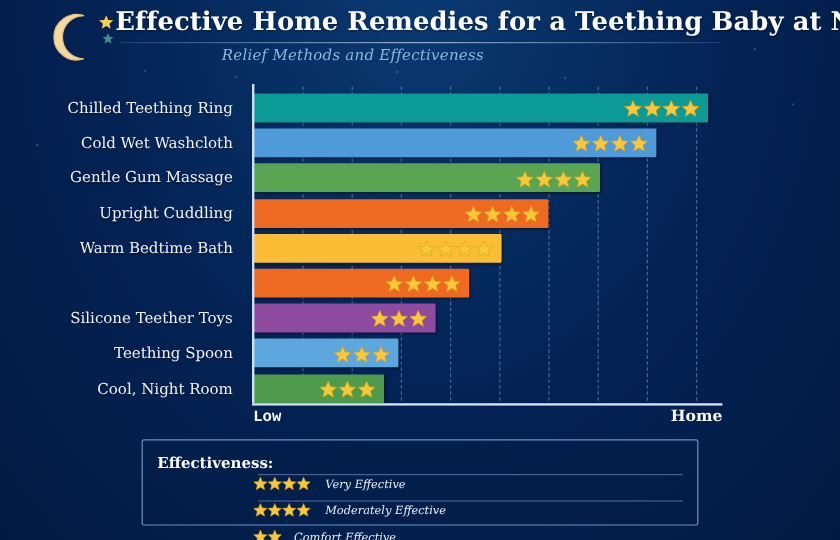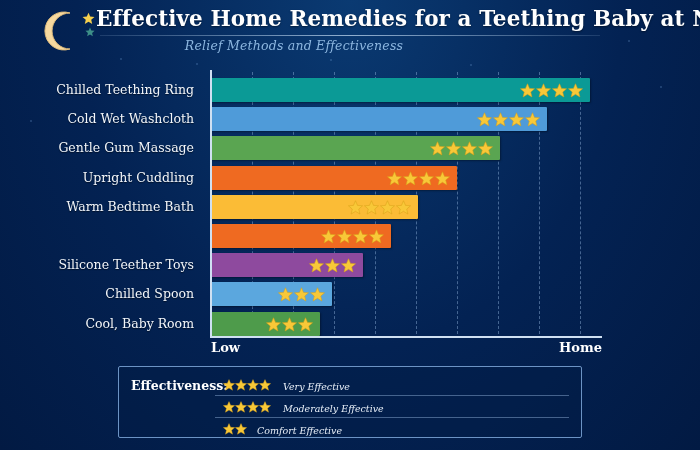--- a/index.html
+++ b/index.html
@@ -71,35 +71,35 @@
     text-shadow:0 1px 1px rgba(0,0,0,.5);
   }
   #labels{position:absolute;left:0;top:72px;width:202px;height:262px;}
 
   
   .axis-end{
     position:absolute;top:340px;
     font-family:"DejaVu Serif","Liberation Serif",serif;
     font-size:13px;font-weight:700;color:#ffffff;
   }
-  #axis-low{left:211px;}
+  #axis-low{left:211px;font-family:Liberation Mono, monospace;}
   #axis-high{left:602px;transform:translateX(-100%);}
 
   
   #legend{
     position:absolute;left:118px;top:366px;width:462px;height:70px;
     border:1px solid #6c93c4;border-radius:2px;
     background:rgba(3,30,70,.35);
   }
   #legend-title{
     position:absolute;left:12px;top:11px;
     font-family:"DejaVu Serif","Liberation Serif",serif;
     font-size:12.5px;font-weight:700;color:#ffffff;
   }
-  .legend-row{position:absolute;left:104px;height:23px;}
+  .legend-row{position:absolute;left:92px;height:23px;margin-top:18px;}
   .legend-row .lg-stars{position:absolute;left:0;top:50%;transform:translateY(-50%);white-space:nowrap;line-height:1;}
   .legend-row .lg-text{
     position:absolute;top:50%;transform:translateY(-50%);
     font-family:"DejaVu Serif","Liberation Serif",serif;
     font-size:9.5px;font-style:italic;color:#e8eff8;white-space:nowrap;
   }
   .legend-sep{position:absolute;left:96px;width:354px;height:1px;background:rgba(150,185,225,.45);}
 </style>
 </head>
 <body>
@@ -133,22 +133,22 @@
     <div id="subtitle">Relief Methods and Effectiveness</div>
   </div>
 
   <div id="labels">
       <div class="cat-label" style="top: 10px; right: 8px;">Chilled Teething Ring</div>
       <div class="cat-label" style="top: 39.2px; right: 8px;">Cold Wet Washcloth</div>
       <div class="cat-label" style="top: 68.4px; right: 8px; text-align: right;">Gentle Gum Massage</div>
       <div class="cat-label" style="top: 97.6px; right: 8px;">Upright Cuddling</div>
       <div class="cat-label" style="top: 126.8px; right: 8px;">Warm Bedtime Bath</div>
       <div class="cat-label" style="top: 185.2px; right: 8px;">Silicone Teether Toys</div>
-      <div class="cat-label" style="top: 214.4px; right: 8px;">Chilled Spoon</div>
-      <div class="cat-label" style="top: 243.6px; right: 8px;">Cool, Baby Room</div>
+      <div class="cat-label" style="top: 214.4px; right: 8px;">Teething Spoon</div>
+      <div class="cat-label" style="top: 243.6px; right: 8px;">Cool, Night Room</div>
     </div>
   <div id="plot">
       <div class="gridline" style="left: 41px;"></div>
       <div class="gridline" style="left: 82px;"></div>
       <div class="gridline" style="left: 123px;"></div>
       <div class="gridline" style="left: 164px;"></div>
       <div class="gridline" style="left: 205px;"></div>
       <div class="gridline" style="left: 246px;"></div>
       <div class="gridline" style="left: 287px;"></div>
       <div class="gridline" style="left: 328px;"></div>

